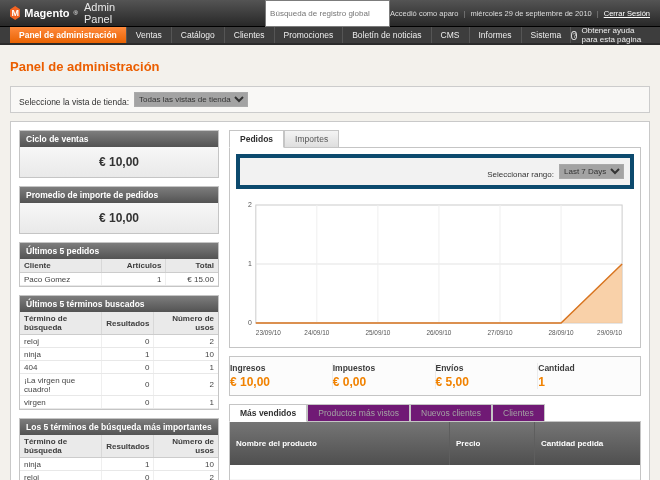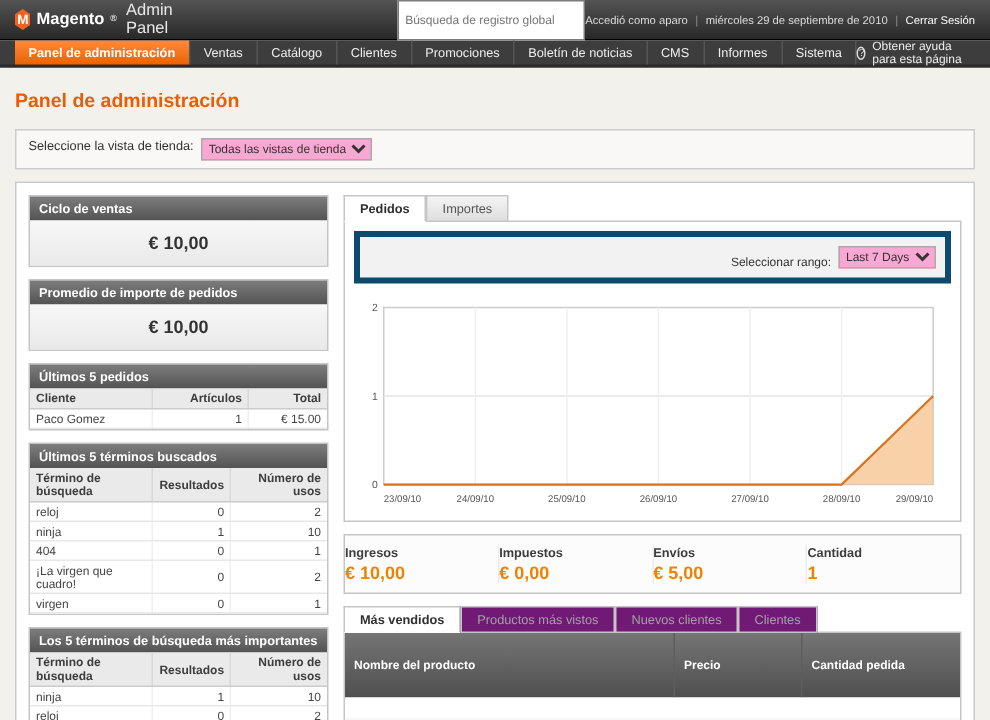--- a/index.html
+++ b/index.html
@@ -10,36 +10,36 @@
   .header{height:27px;background:linear-gradient(#545454,#282828);display:flex;align-items:center;padding:0 10px;border-bottom:1px solid #000}
   .logo{display:flex;align-items:center;gap:4px;color:#fff;font-size:11px}
   .logo-icon{width:14px;height:14px;background:#f26322;color:#fff;font-size:9px;font-weight:bold;display:flex;align-items:center;justify-content:center;
     clip-path:polygon(50% 0,100% 25%,100% 75%,50% 100%,0 75%,0 25%)}
   .logo b{font-weight:bold}
   .tm{font-size:6px;vertical-align:super}
   .logo-suffix{font-weight:normal;color:#e8e8e8;margin-left:2px}
   .search{margin-left:135px}
   .search input{width:125px;height:27px;font-size:8px;border:1px solid #7c7c7c;padding:1px 4px;background:#fff;color:#444}
   .header-right{margin-left:auto;color:#dcdcdc;font-size:7.5px;display:flex;gap:5px;align-items:center;white-space:nowrap}
-  .header-right a{color:#fff;cursor:pointer}
+  .header-right a{color:#fff;text-decoration:underline;cursor:pointer}
   .sep{color:#8a8a8a}
 
   
   .nav{height:18px;background:#3d3d3d;display:flex;align-items:stretch;padding:0 10px;font-size:8.5px;color:#eee;border-bottom:2px solid #2b2b2b}
   .nav-item{display:flex;align-items:center;padding:0 9px;border-right:1px solid #555;cursor:pointer;white-space:nowrap}
   .nav-item.active{background:linear-gradient(#ff8a3c,#e96303);color:#fff;font-weight:bold}
   .nav-help{margin-left:auto;display:flex;align-items:center;gap:4px;font-size:8px;color:#eee;cursor:pointer}
   .help-circle{width:9px;height:9px;border:1px solid #ddd;border-radius:50%;display:flex;align-items:center;justify-content:center;font-size:7px;color:#ddd}
   .help-circle::after{content:"?"}
 
   
   .content{padding:6px 10px}
   .page-title{color:#eb5e00;font-size:13px;font-weight:bold;margin:8px 0 12px}
-  .switcher{border:1px solid #ccc;background:#f9f8f6;padding:5px 8px;margin-bottom:8px;font-size:8.5px;display:flex;align-items:flex-start;gap:5px}
-  select{font-size:8px;height:15px;border:1px solid #aaa;background:#f9a8d4;color:#333}
+  .switcher{border:1px solid #ccc;background:#f9f8f6;padding:5px 8px;margin-bottom:8px;font-size:8.5px;display:flex;align-items:flex-end;gap:5px}
+  select{font-size:8px;height:15px;border:1px solid #aaa;background:#a3a3a3;color:#333}
 
   .main-box{border:1px solid #c9c9c9;background:#fff;padding:8px;display:flex;gap:10px;min-height:362px;align-items:flex-start}
   .col-left{width:200px;flex:none}
   .col-right{flex:1;min-width:0}
 
   
   .dash-box{border:1px solid #c5c5c5;margin-bottom:8px}
   .dash-head{background:linear-gradient(#7d7d7d,#535353);color:#fff;font-weight:bold;font-size:8.5px;padding:3px 6px}
   .dash-value{background:linear-gradient(#f7f7f7,#e9e9e9);text-align:center;font-weight:bold;font-size:12px;padding:8px 0;color:#333}
   table{width:100%;border-collapse:collapse;font-size:8px}

